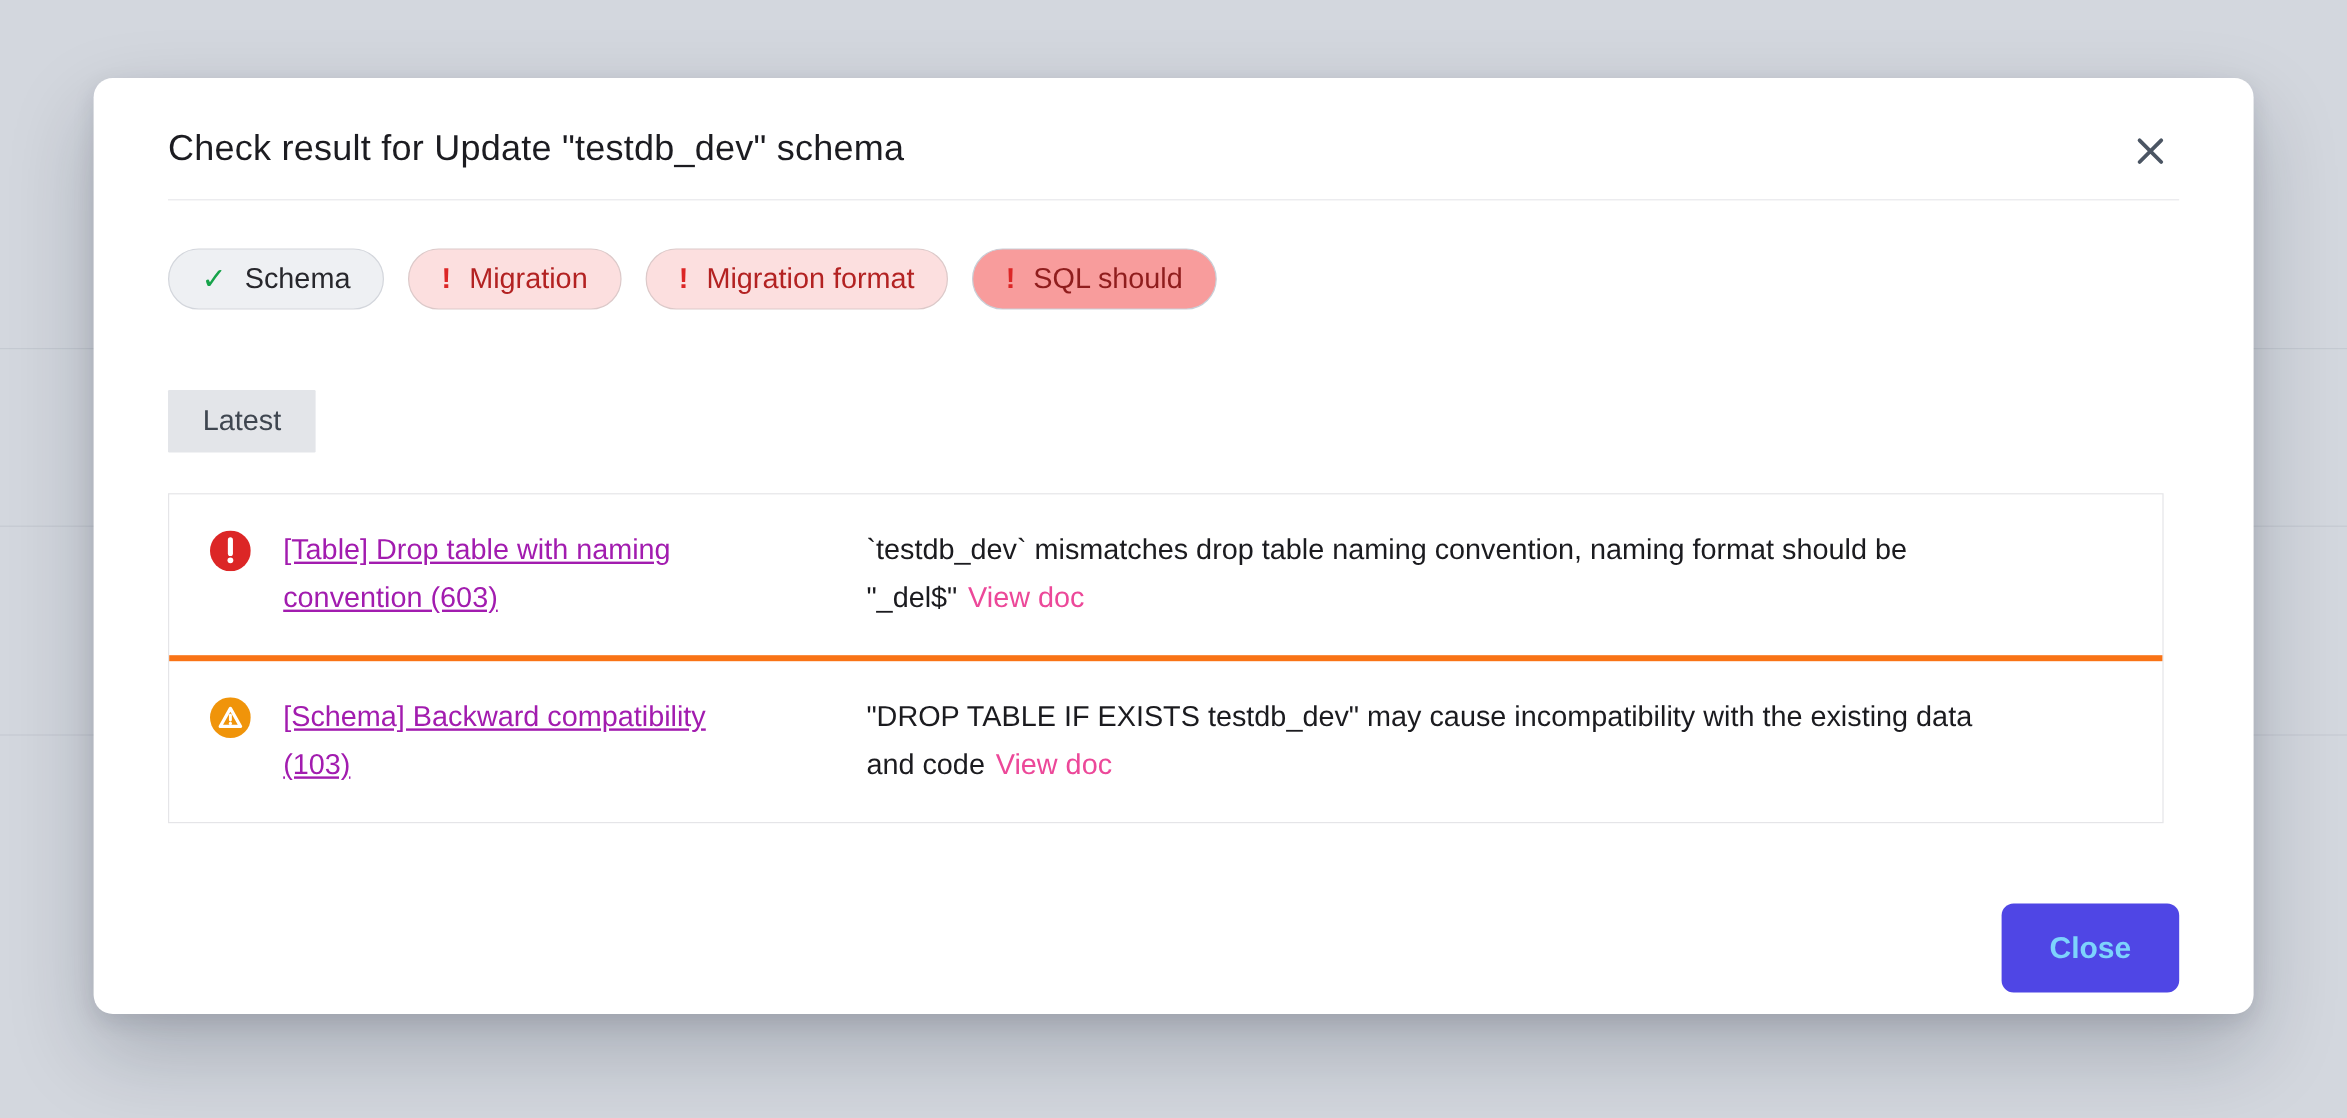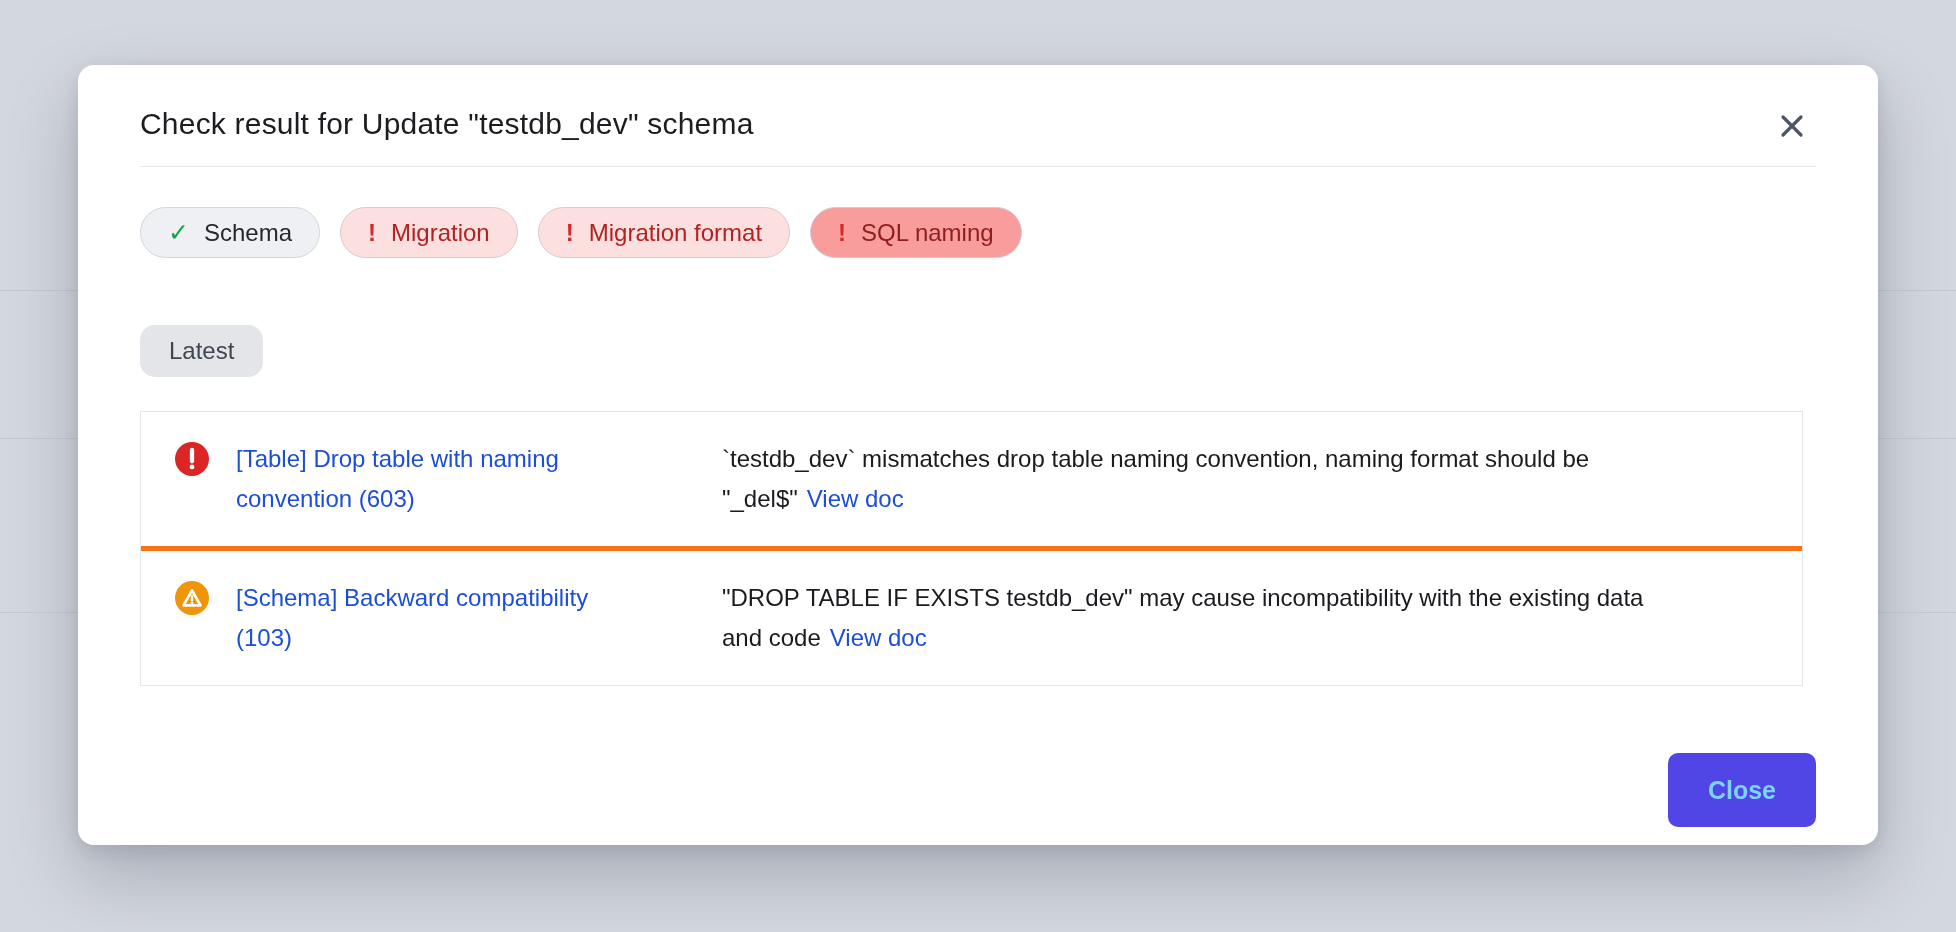--- a/index.html
+++ b/index.html
@@ -53,39 +53,39 @@
   .badge .glyph { font-weight: 700; }
   .badge.pass { background: #eef0f3; border: 1px solid #d3d6dc; color: #27272c; }
   .badge.pass .glyph { color: #16a34a; font-weight: 400; font-size: 25px; }
   .badge.err { background: #fcdfdf; border: 1px solid #dcc9c9; color: #b32222; }
   .badge.err .glyph { color: #dc2626; }
   .badge.err.active { background: #f89c9c; border: 1px solid #c9ced6; color: #8f1d1d; }
 
   .version-chip {
     margin-top: 67px; display: inline-block;
     background: #e3e5e9; color: #3f4650;
-    font-size: 24px; padding: 12px 29px; border-radius: 15px;
+    font-size: 24px; padding: 12px 29px; border-radius: 1px;
     border: none; cursor: pointer;
   }
 
   .result-table {
     margin-top: 34px;
     border: 1px solid #e5e5e8;
     width: 1663px;
   }
   .result-row {
     display: flex; align-items: flex-start;
     padding: 27px 36px 27px 34px;
     font-size: 24px; line-height: 40px;
   }
   .result-row + .result-row { border-top: 5px solid #f97316; }
   .sev-icon { flex: 0 0 34px; height: 34px; margin-top: 3px; }
-  .rule-col { flex: 0 0 513px; padding-left: 27px; padding-right: 90px; color: #1d4ed8; }
+  .rule-col { flex: 0 0 513px; padding-left: 27px; padding-right: 90px; color: #a21caf; text-decoration: underline; }
   .msg-col { flex: 1; max-width: 960px; color: #1b1b1f; }
-  .doc-link { color: #1d4ed8; text-decoration: none; margin-left: 9px; cursor: pointer; }
+  .doc-link { color: #ec4899; text-decoration: none; margin-left: 9px; cursor: pointer; }
 
   .modal-footer { margin-top: 67px; display: flex; justify-content: flex-end; }
   .close-btn {
     min-width: 144px; height: 74px; padding: 0 40px;
     background: #4f46e5; color: #7dd3fc;
     font-family: "Liberation Sans", sans-serif;
     font-size: 25px; font-weight: 700;
     border: none; border-radius: 10px; cursor: pointer;
   }
 </style>
@@ -118,21 +118,21 @@
     <div class="badge err">
       <span class="glyph">!</span>
       <span>Migration</span>
     </div>
     <div class="badge err">
       <span class="glyph">!</span>
       <span>Migration format</span>
     </div>
     <div class="badge err active">
       <span class="glyph">!</span>
-      <span>SQL naming</span>
+      <span>SQL should</span>
     </div>
   </div>
 
   <button class="version-chip">Latest</button>
 
   <div class="result-table">
 
     <div class="result-row">
       <span class="sev-icon">
         <svg width="34" height="34" viewBox="0 0 24 24">

